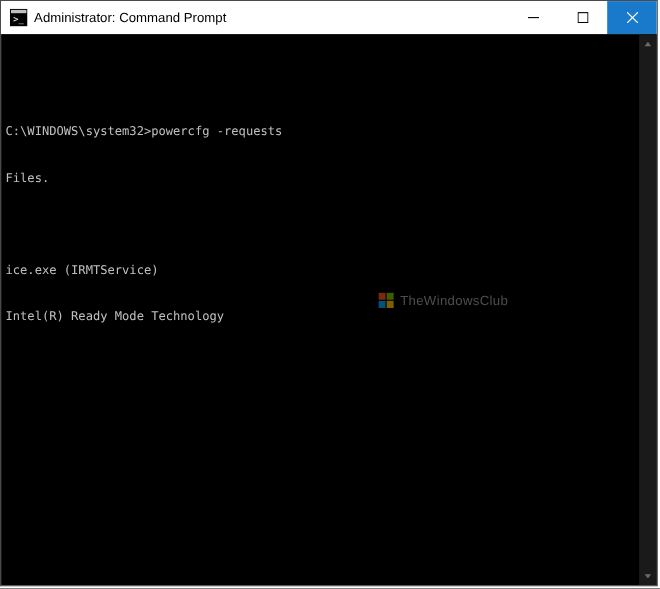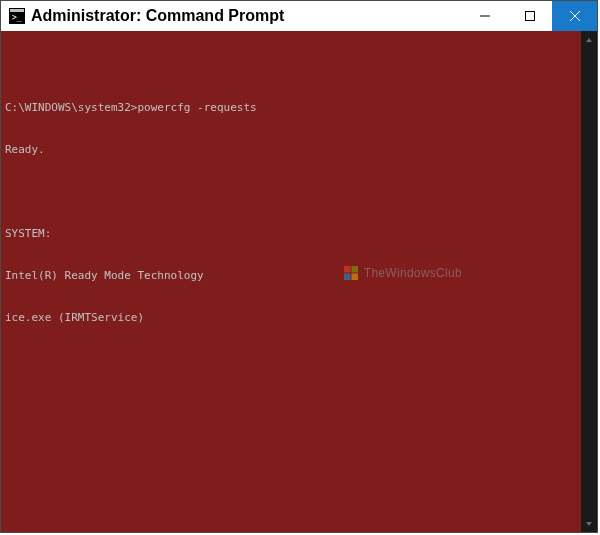--- a/index.html
+++ b/index.html
@@ -1,24 +1,24 @@
 <!DOCTYPE html>
 <html><head>
   <meta charset="utf-8">
   <style>
     * { margin: 0; padding: 0; box-sizing: border-box; }
     body { background: #fff; font-family: "Segoe UI", Arial, sans-serif; width: 600px; height: 535px; overflow: hidden; }
     .window { border: 1px solid #4a4a4a; width: 598px; height: 533px; display: flex; flex-direction: column; }
     .titlebar { height: 30px; background: #fff; display: flex; align-items: center; }
     .titlebar-icon { width: 16px; height: 16px; margin-left: 8px; margin-right: 6px; }
-    .title-text { flex: 1; font-size: 16px; color: #000; font-weight: 700; }
+    .title-text { flex: 1; font-size: 12px; color: #000; font-weight: 400; }
     .win-btn { width: 45px; height: 30px; display: flex; align-items: center; justify-content: center; background: transparent; border: none; }
     .win-btn svg { width: 10px; height: 10px; }
     .win-btn.close { background: #1979ca; }
-    .terminal { flex: 1; background: #7f1d1d; color: #c0c0c0; font-family: Consolas, "Lucida Console", monospace; font-size: 11px; line-height: 14px; padding: 0 4px; overflow: hidden; white-space: pre-wrap; position: relative; }
+    .terminal { flex: 1; background: #000000; color: #c0c0c0; font-family: Consolas, "Lucida Console", monospace; font-size: 11px; line-height: 14px; padding: 12px 4px; overflow: hidden; white-space: pre-wrap; position: relative; }
     .line { display: block; min-height: 14px; }
     .watermark { position: absolute; right: 135px; top: 235px; display: flex; align-items: center; opacity: 0.5; }
     .wm-icon { width: 14px; height: 14px; margin-right: 6px; }
     .wm-icon .q1 { fill: #00a4ef; } .wm-icon .q2 { fill: #7fba00; } .wm-icon .q3 { fill: #f25022; } .wm-icon .q4 { fill: #ffb900; }
     .wm-text { color: #9a9a9a; font-family: "Segoe UI", Arial, sans-serif; font-size: 12px; letter-spacing: 0.3px; }
     .scrollbar { position: absolute; right: 0; top: 0; width: 16px; height: 100%; background: #1a1a1a; display: flex; flex-direction: column; }
     .scroll-arrow { height: 17px; display: flex; align-items: center; justify-content: center; }
     .scroll-arrow svg { width: 8px; height: 8px; fill: #6b6b6b; }
     .scroll-track { flex: 1; }
   </style>
@@ -46,25 +46,24 @@
     <button class="win-btn close">
         <svg viewBox="0 0 10 10">
           <line x1="0" y1="0" x2="10" y2="10" stroke="#fff" stroke-width="1"></line>
           <line x1="10" y1="0" x2="0" y2="10" stroke="#fff" stroke-width="1"></line>
         </svg>
       </button>
   </div>
   <div class="terminal">
     <span class="line">&nbsp;</span>
     <span class="line"><span>C:\WINDOWS\system32&gt;</span><span>powercfg -requests</span></span>
-    <span class="line">Ready.</span>
+    <span class="line">Files.</span>
     <span class="line">&nbsp;</span>
-    <span class="line">SYSTEM:</span>
+    <span class="line">ice.exe (IRMTService)</span>
     <span class="line">Intel(R) Ready Mode Technology</span>
-    <span class="line">ice.exe (IRMTService)</span>
     <span class="line">&nbsp;</span>
     
     
     
     
     
     
     
     
     

